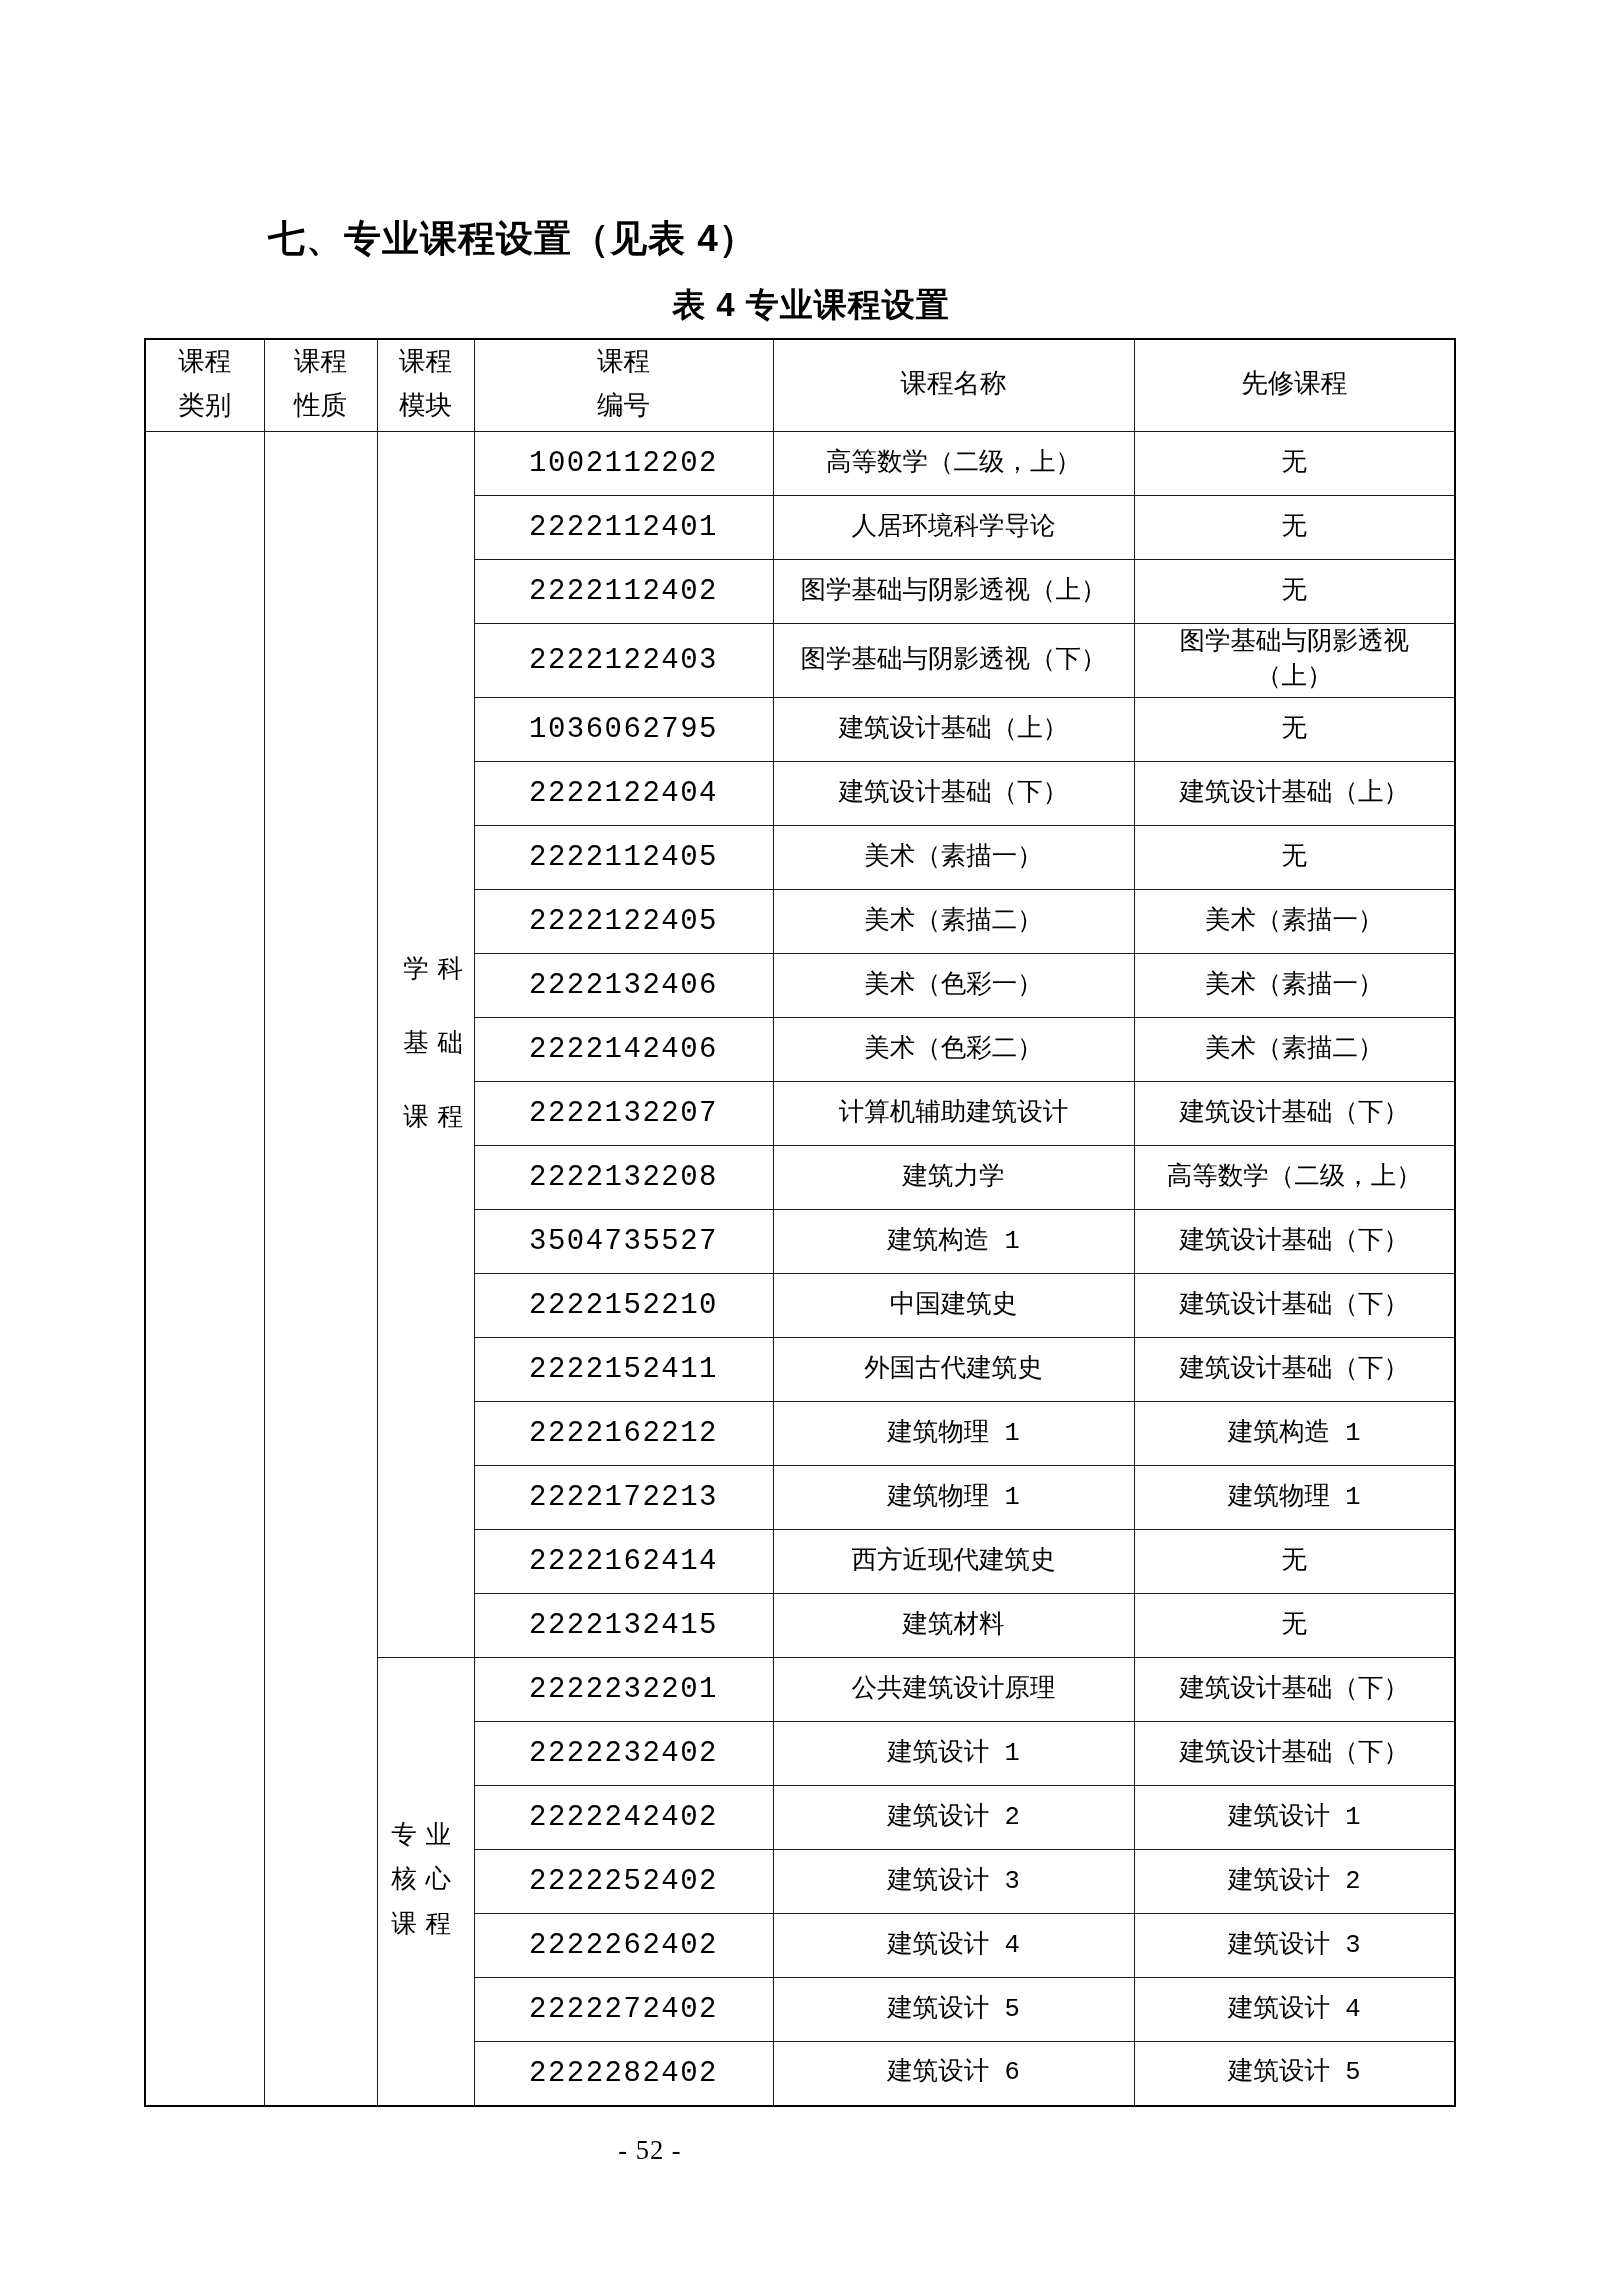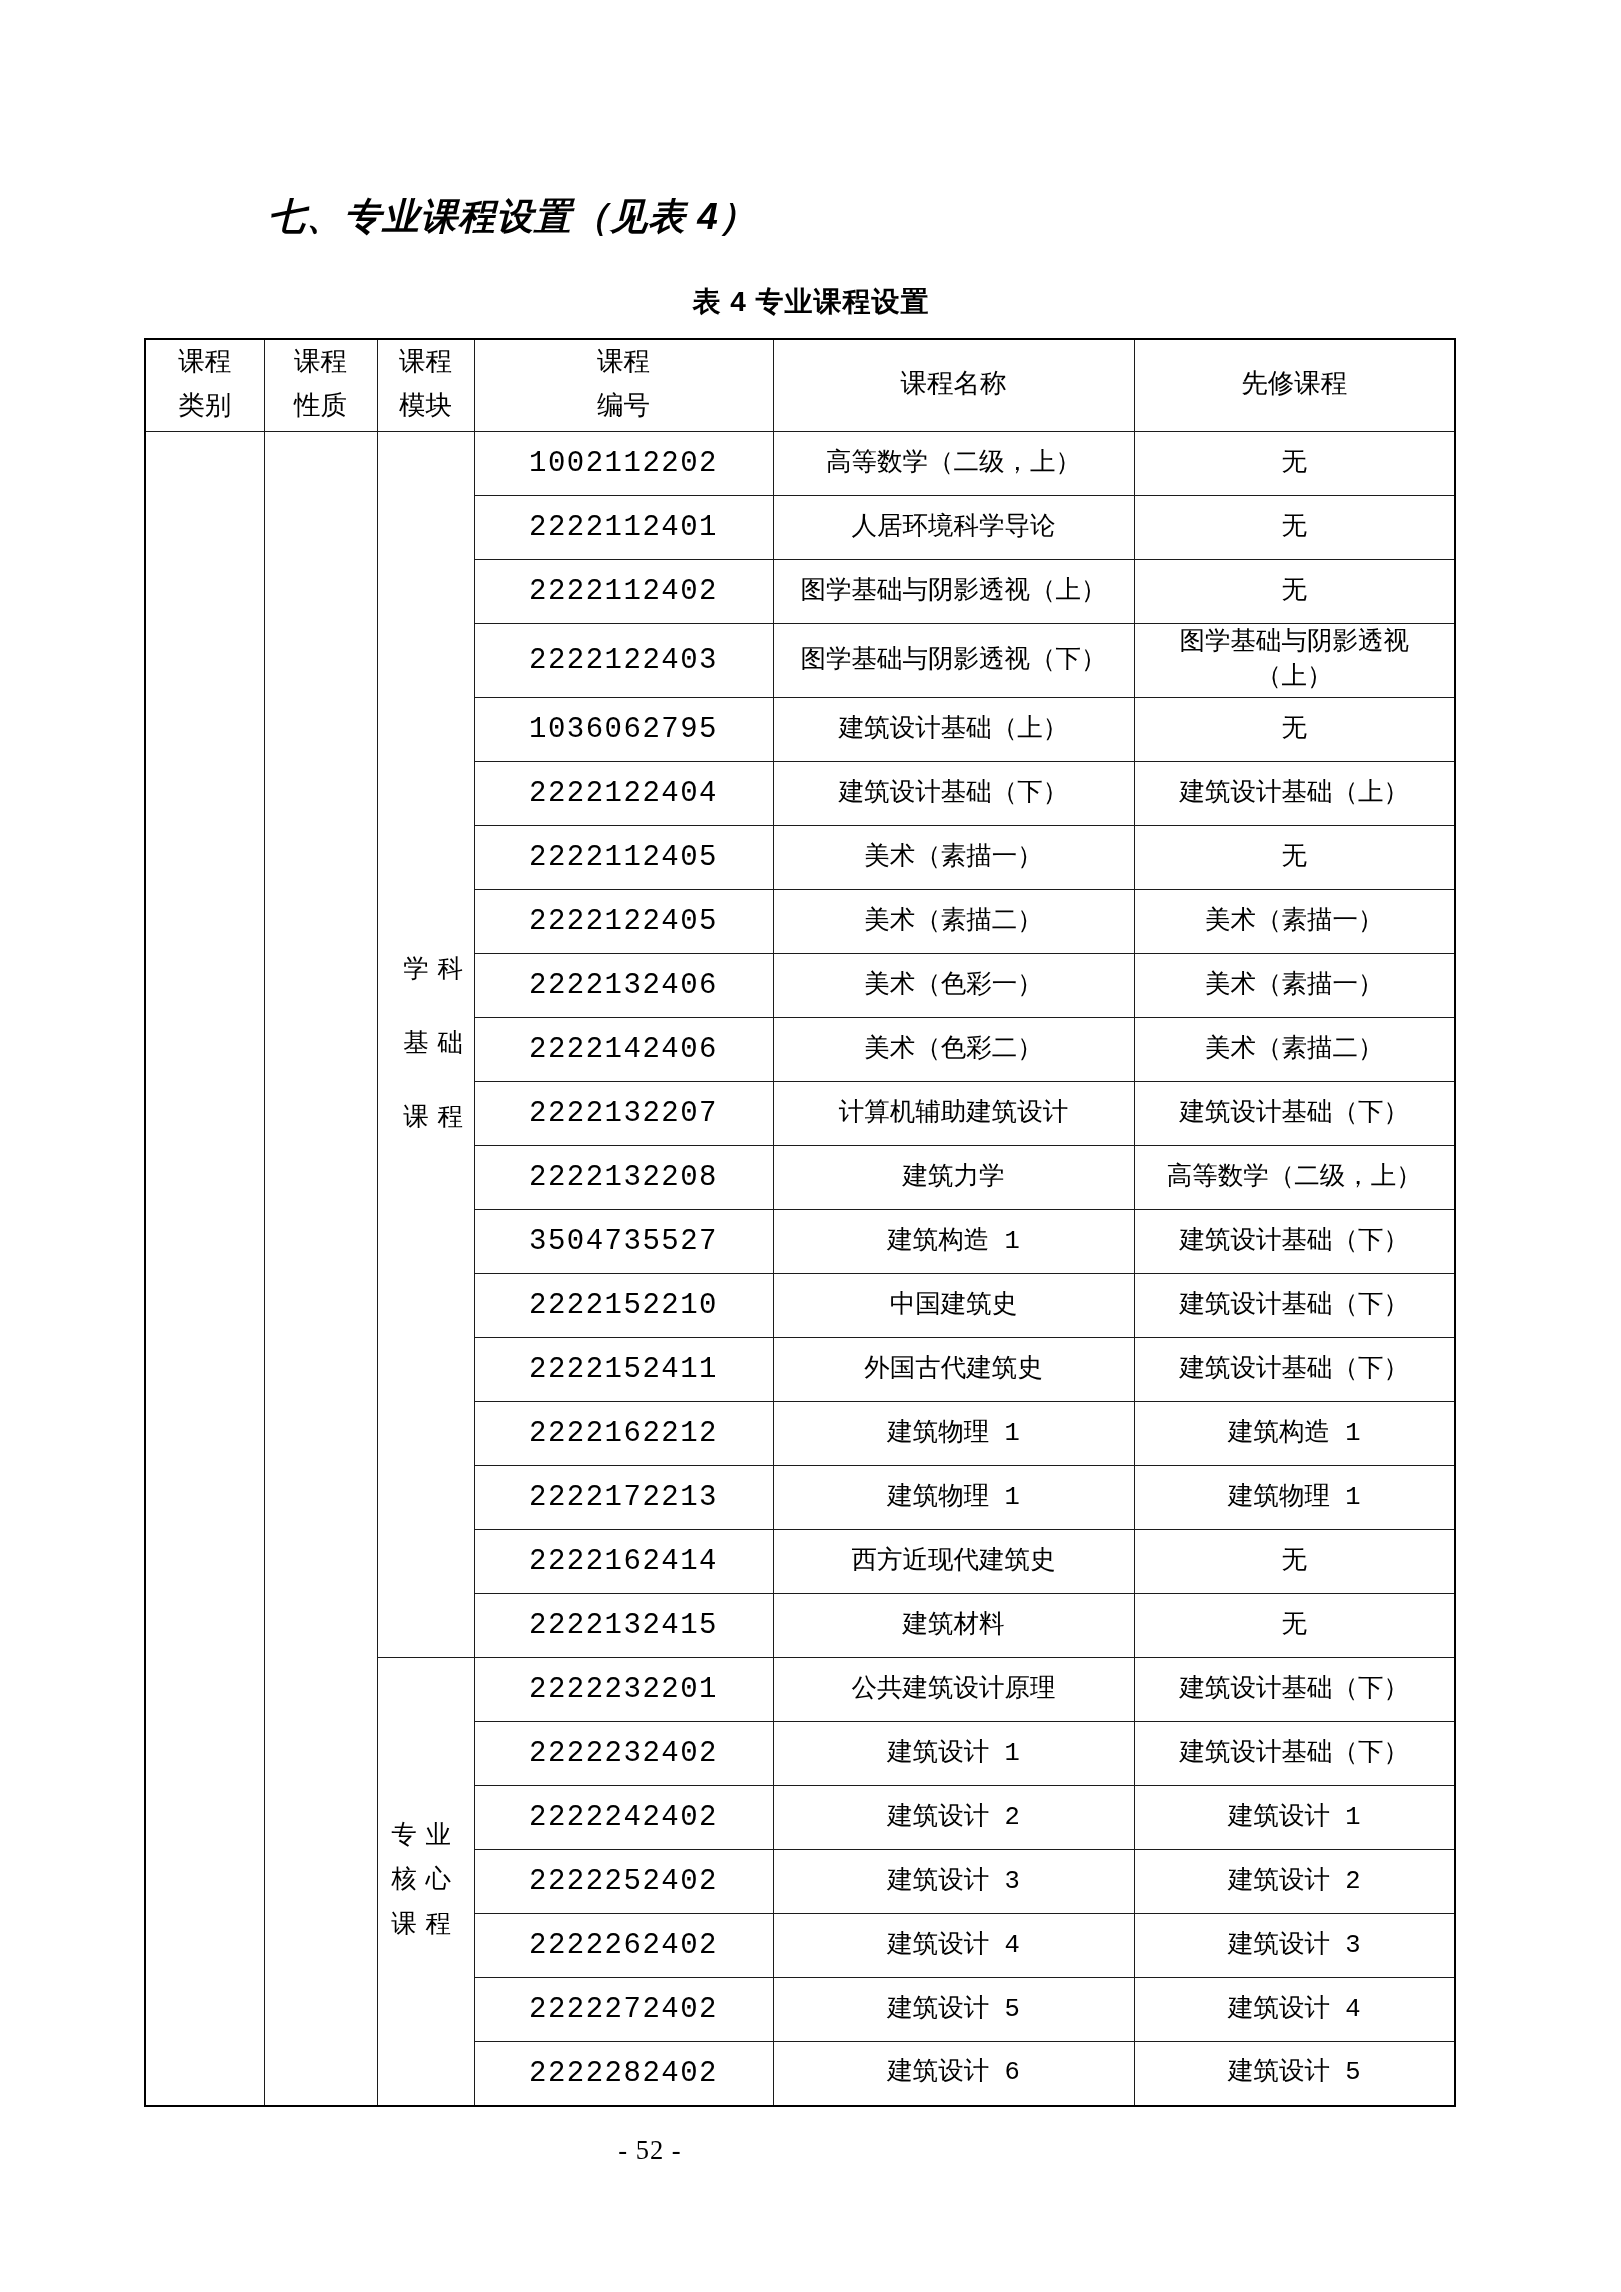--- a/index.html
+++ b/index.html
@@ -10,37 +10,36 @@
   body {
     position: relative;
     width: 1621px;
     height: 2293px;
     font-family: "Liberation Serif", "DejaVu Serif", serif;
     color: #000000;
   }
   .section-title {
     position: absolute;
     left: 268px;
-    top: 192px;
+    top: 214px;
     font-family: "Liberation Sans", "DejaVu Sans", sans-serif;
     font-weight: bold;
     font-size: 37px;
     letter-spacing: 1px;
     white-space: nowrap;
-    font-style: italic;
   }
   .table-caption {
     position: absolute;
     left: 157px;
     top: 283px;
     width: 1308px;
     text-align: center;
     font-family: "Liberation Sans", "DejaVu Sans", sans-serif;
     font-weight: bold;
-    font-size: 28px;
+    font-size: 33px;
     letter-spacing: 1px;
   }
   table.course-table {
     position: absolute;
     left: 144px;
     top: 338px;
     width: 1308px;
     border-collapse: collapse;
     table-layout: fixed;
     border: 2.9px solid #000000;

